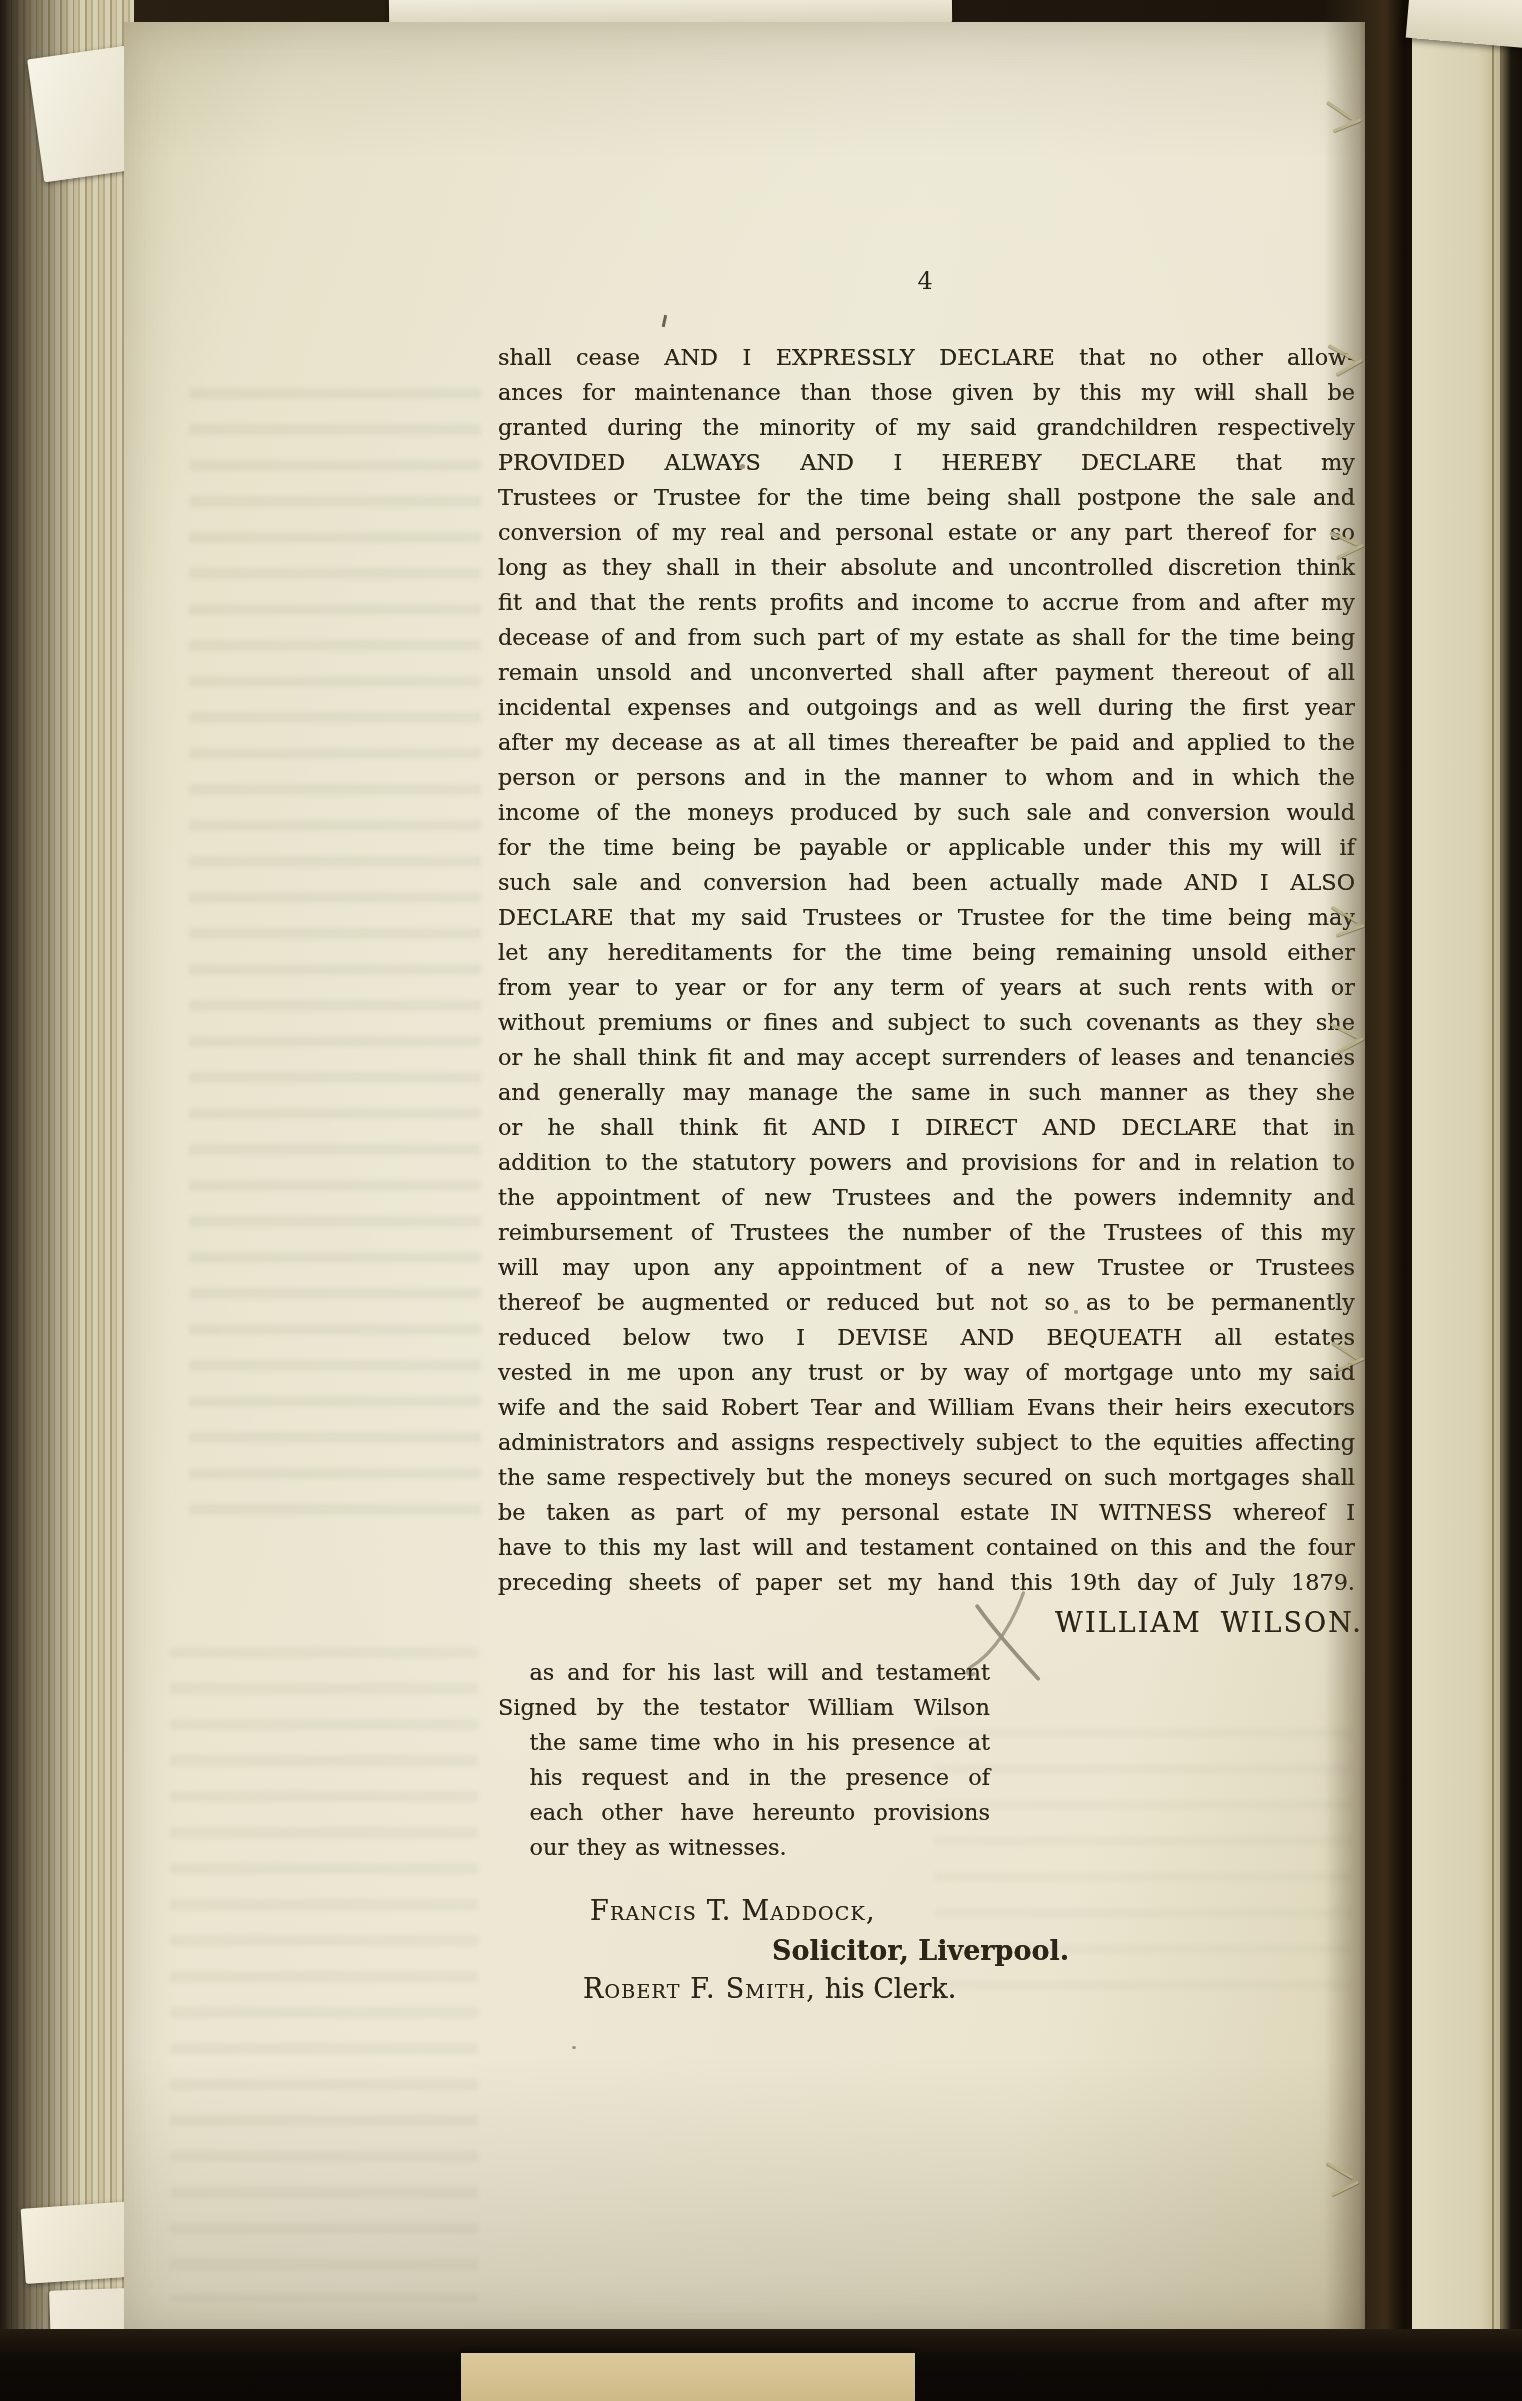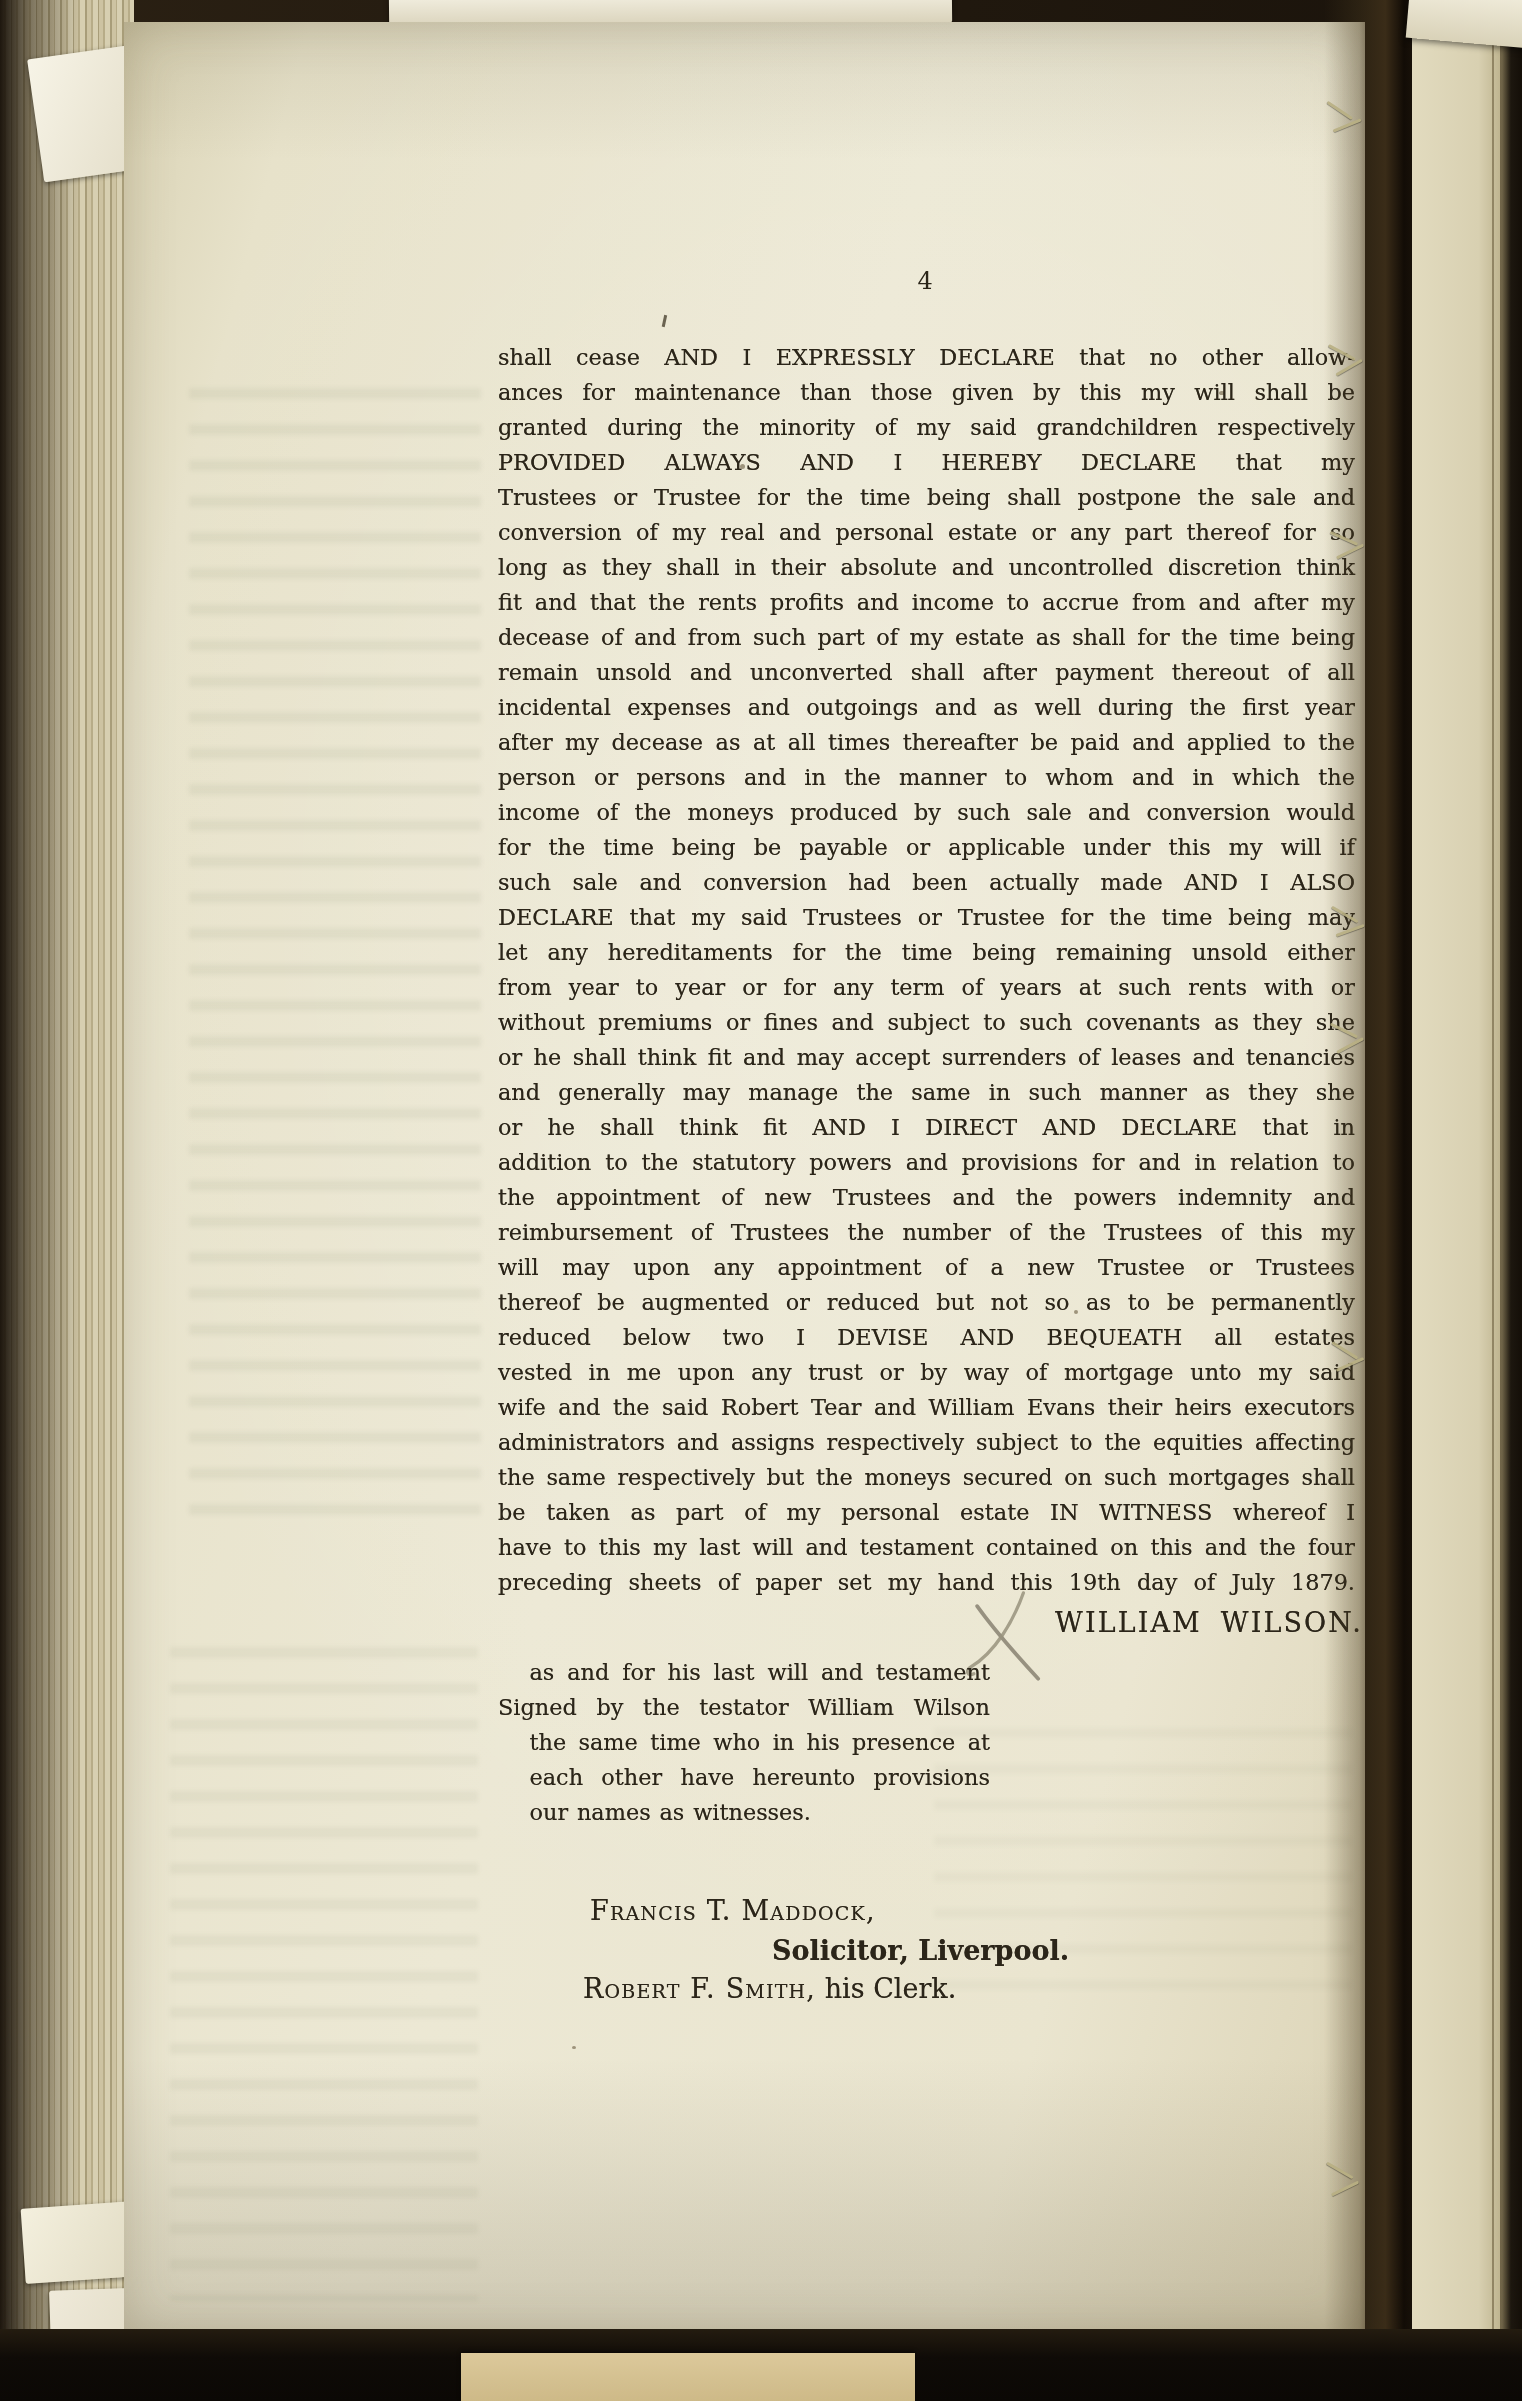--- a/index.html
+++ b/index.html
@@ -164,22 +164,23 @@
     <path d="M22 30 C 42 58, 72 92, 96 118" stroke="#7d7767" stroke-width="4.5" fill="none" stroke-linecap="round" opacity=".9"></path>
     <path d="M78 14 C 66 48, 44 86, 14 104 C 8 108, 10 116, 18 112" stroke="#8a846f" stroke-width="4" fill="none" stroke-linecap="round" opacity=".85"></path>
   </svg>
 
   <div class="signature">WILLIAM WILSON.</div>
 
   <div class="attest">
     <div class="aline indent">as and for his last will and testament</div>
     <div class="aline">Signed by the testator William Wilson</div>
     <div class="aline indent">the same time who in his presence at</div>
+    <div class="aline indent">his request and in the presence of</div>
     <div class="aline indent">each other have hereunto provisions</div>
-    <div class="aline indent last">our names as witnesses.</div>
+    <div class="aline indent last">our they as witnesses.</div>
   </div>
 
   <div class="witness w1 smallcaps">Francis T. Maddock,</div>
   <div class="witness w1t">Solicitor, Liverpool.</div>
   <div class="witness w2"><span class="smallcaps">Robert F. Smith,</span><span> his Clerk.</span></div>
 
   <div class="gutter"></div>
   <div class="thread" style="left:1325px;top:109px;transform:rotate(34deg);"></div>
   <div class="thread" style="left:1332px;top:124px;transform:rotate(-22deg);"></div>
   <div class="thread" style="left:1327px;top:351px;transform:rotate(28deg);"></div>

